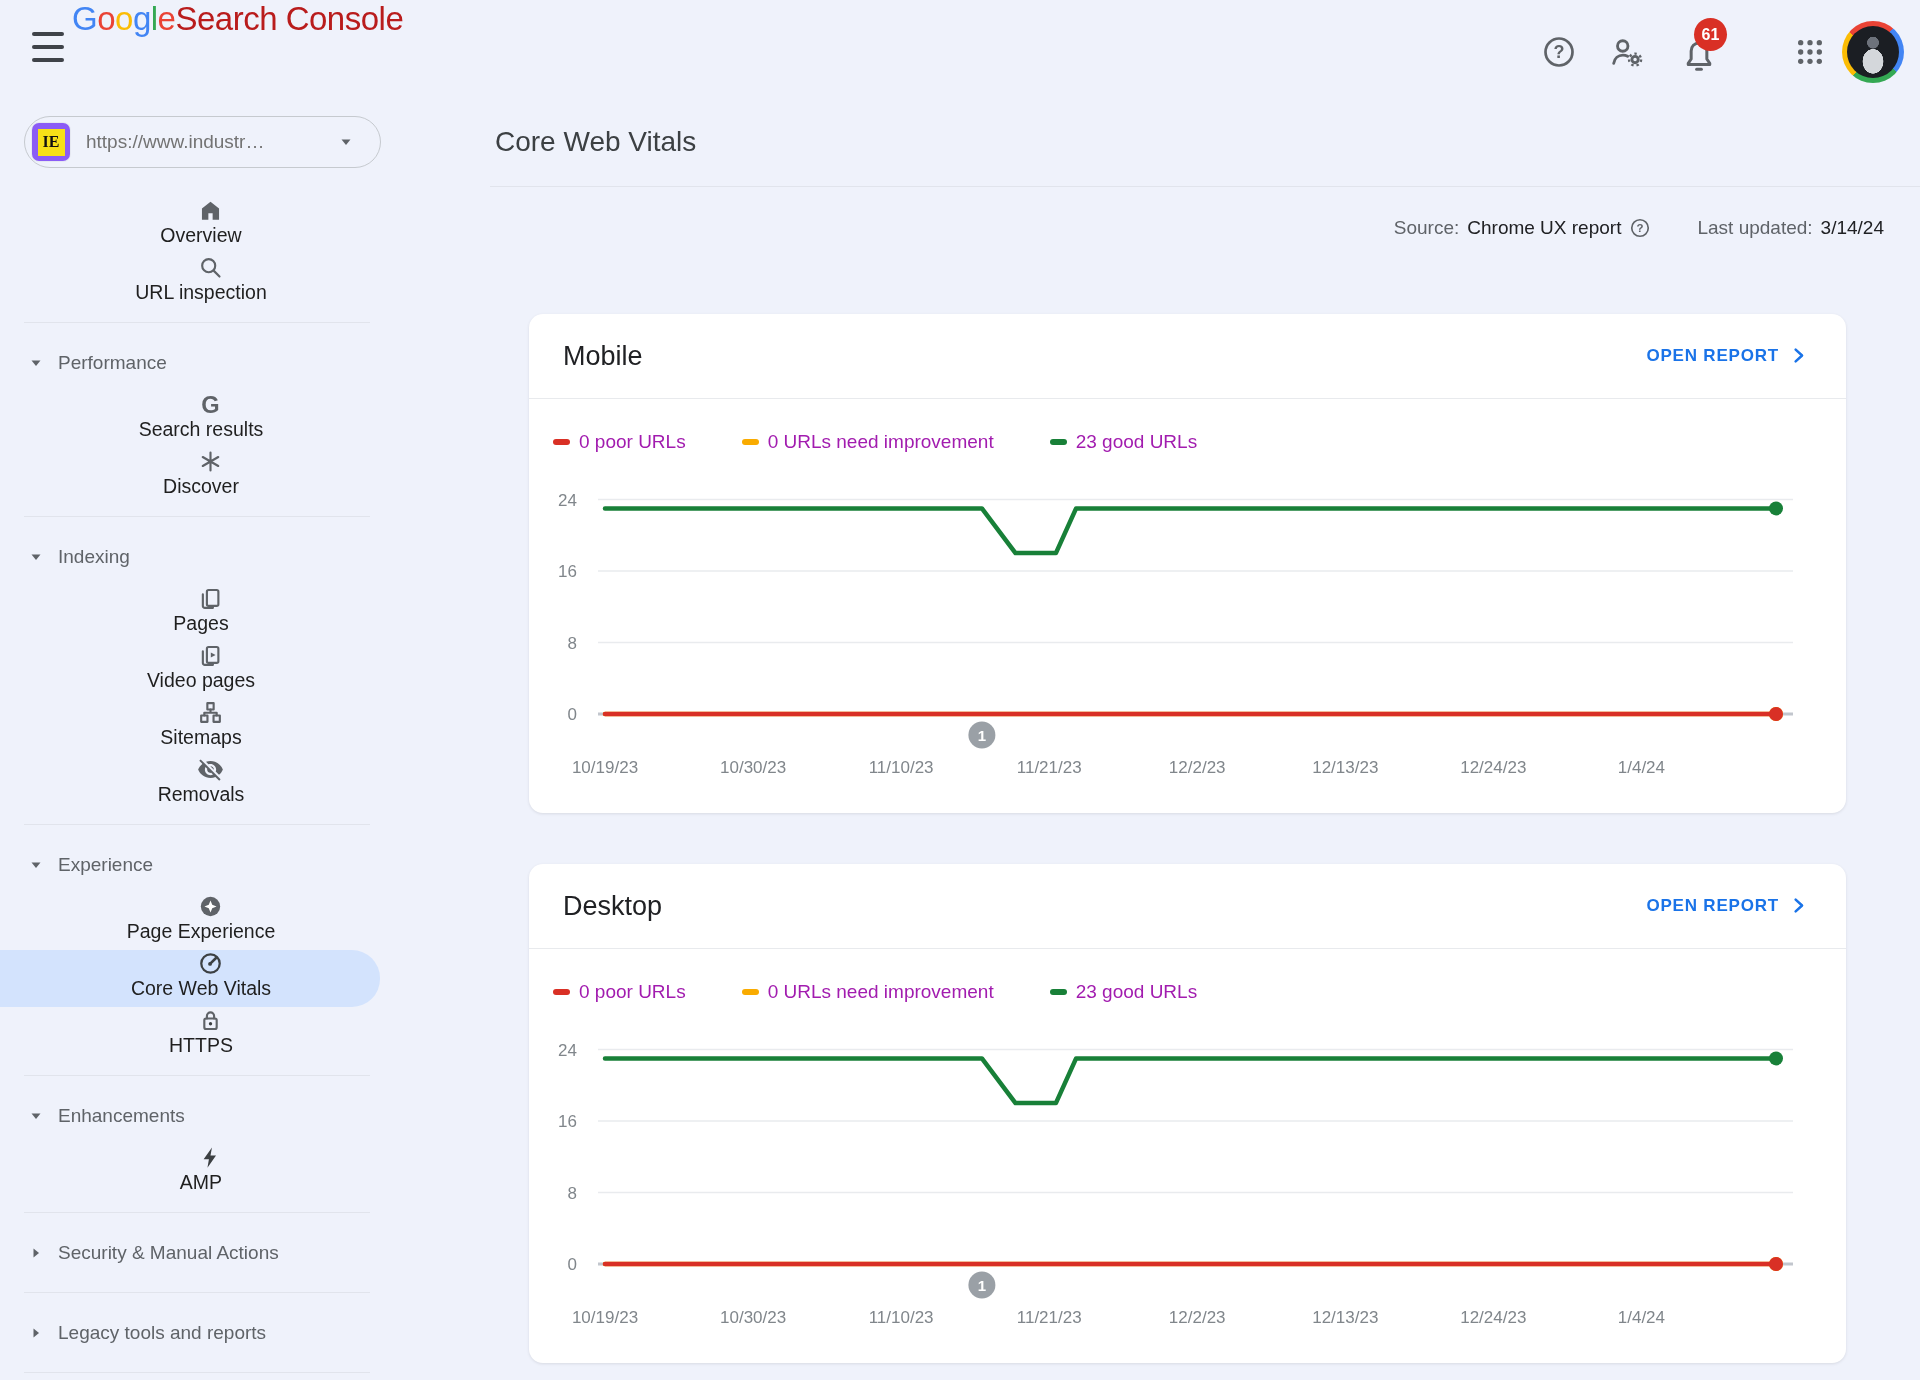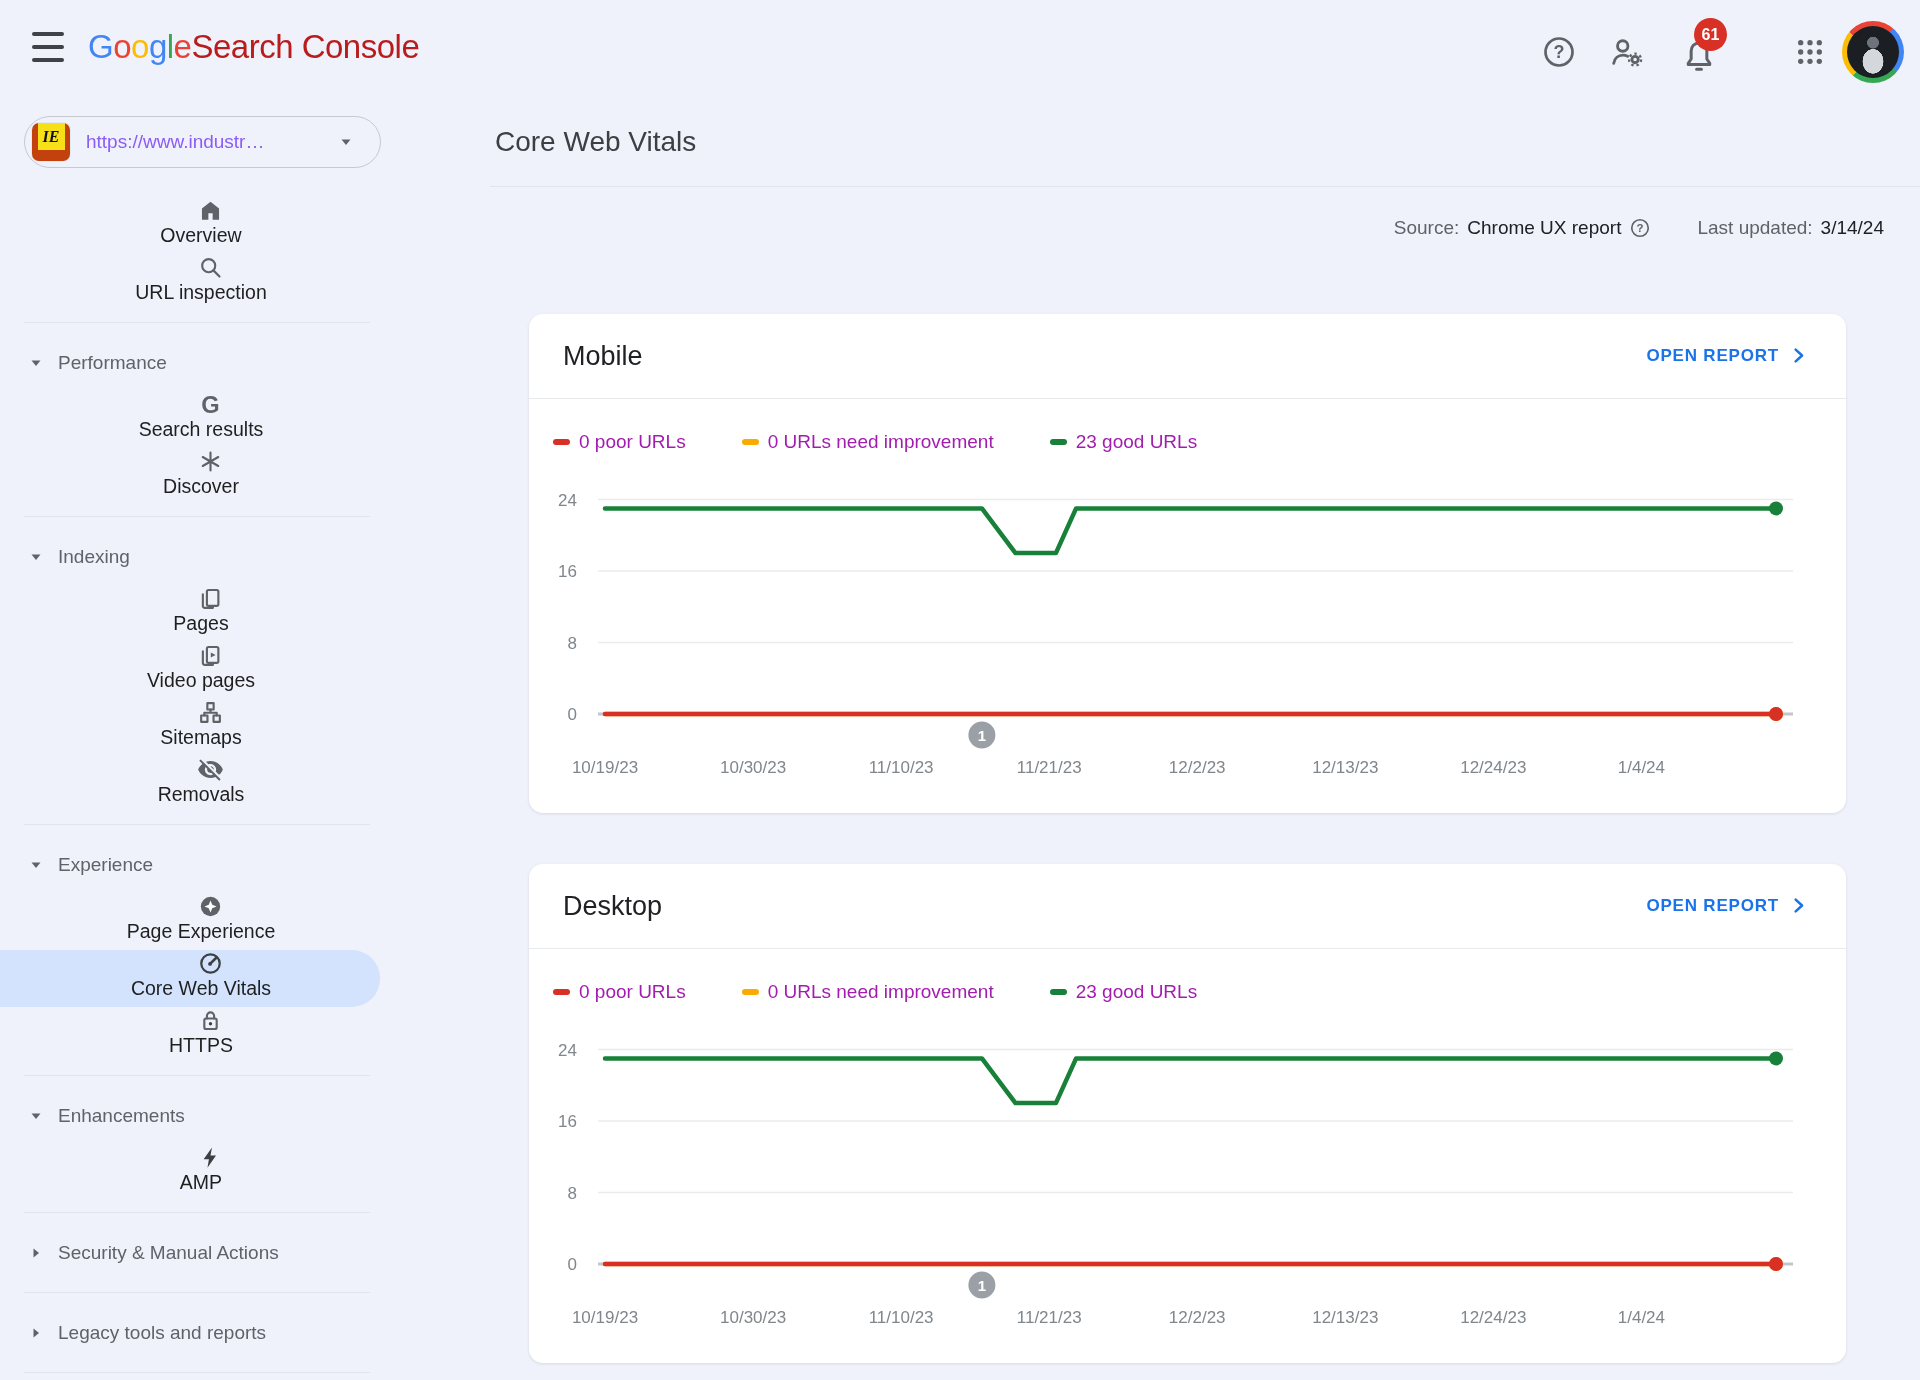--- a/index.html
+++ b/index.html
@@ -8,21 +8,21 @@
     font-family:"Liberation Sans","DejaVu Sans",sans-serif;
     background:#eff2fb; color:#202124; position:relative;
   }
   :root { --accent:#1a73e8; --badge:#d93025; --selected:#d3e3fd; }
 
   
   .topbar { position:relative; height:94px; width:100%; }
   .hamburger { position:absolute; left:32px; top:32px; width:34px; height:30px;
     display:flex; flex-direction:column; justify-content:space-between; cursor:pointer; border:0; background:none; }
   .hamburger span { display:block; height:4px; width:32px; background:#3f4349; border-radius:2px; }
-  .logo { position:absolute; left:88px; top:0; height:94px; display:flex; align-items:center; font-size:33px; letter-spacing:-.5px; }
+  .logo { position:absolute; left:72px; top:0; height:94px; display:flex; font-size:33px; letter-spacing:-.5px; }
   .logo .brand { font-weight:500; }
   .logo .brand .l1{color:#4285f4}.logo .brand .l2{color:#ea4335}.logo .brand .l3{color:#fbbc04}
   .logo .brand .l4{color:#4285f4}.logo .brand .l5{color:#34a853}.logo .brand .l6{color:#ea4335}
   .logo .product { color:#b91c1c; font-weight:400; }
   .searchbox { position:absolute; left:492px; top:15px; width:988px; height:64px;
     background:#dfe6f5; border-radius:32px; display:flex; align-items:center; padding:0 24px; }
   .searchbox svg { flex:0 0 auto; margin-right:18px; }
   .searchbox input { border:0; outline:0; background:transparent; width:100%;
     font-size:22px; color:#3c4043; font-family:inherit; }
   .searchbox input::placeholder { color:#7d838c; opacity:1; }
@@ -36,24 +36,24 @@
     background:
       radial-gradient(ellipse 34% 40% at 50% 68%, #d4d7db 0 58%, rgba(0,0,0,0) 60%),
       radial-gradient(circle at 50% 32%, #6d727b 0 13%, rgba(0,0,0,0) 14%),
       #1b1e23;
   }
 
   
   .sidebar { position:absolute; left:0; top:94px; width:400px; }
   .property { position:absolute; left:24px; top:22px; width:357px; height:52px; border:1.4px solid #c6cacf;
     border-radius:26px; display:flex; align-items:center; padding:0 26px 0 7px; cursor:pointer; background:transparent; }
-  .prop-icon-wrap { width:38px; height:38px; background:#c2410c; border-radius:7px; display:flex; justify-content:center; box-shadow:0 0 0 1px rgba(0,0,0,.04);font-style:italic; }
+  .prop-icon-wrap { width:38px; height:38px; background:#8b5cf6; border-radius:7px; display:flex; align-items:center; justify-content:center; box-shadow:0 0 0 1px rgba(0,0,0,.04); }
   .prop-icon { width:27px; height:27px; display:flex; align-items:center; justify-content:center;
     font-family:"Liberation Serif","DejaVu Serif",serif; font-weight:bold; font-size:16px; color:#111; }
-  .prop-label { margin-left:16px; font-size:19px; color:#8b5cf6; white-space:nowrap; overflow:hidden; }
+  .prop-label { margin-left:16px; font-size:19px; color:#737373; white-space:nowrap; overflow:hidden; }
   .prop-caret { margin-left:auto; }
   .nav { position:absolute; left:0; top:103px; width:400px; }
   .nav-item { height:57px; width:380px; display:flex; align-items:center; cursor:pointer; border-radius:0 28px 28px 0;flex-direction:column; }
   .nav-item .nav-icon { width:27px; height:27px; margin-left:41px; flex:0 0 auto; display:flex; }
   .nav-item .nav-icon svg { width:27px; height:27px; }
   .nav-item .nav-label { margin-left:22px; font-size:19.5px; color:#1f1f1f; }
   .nav-item.selected { background:var(--selected); }
   .nav-section { height:57px; width:380px; display:flex; align-items:center; cursor:pointer; }
   .nav-section .caret { margin-left:27px; width:18px; height:18px; flex:0 0 auto; }
   .nav-section .nav-label { margin-left:13px; font-size:19px; color:#5f6368; }

